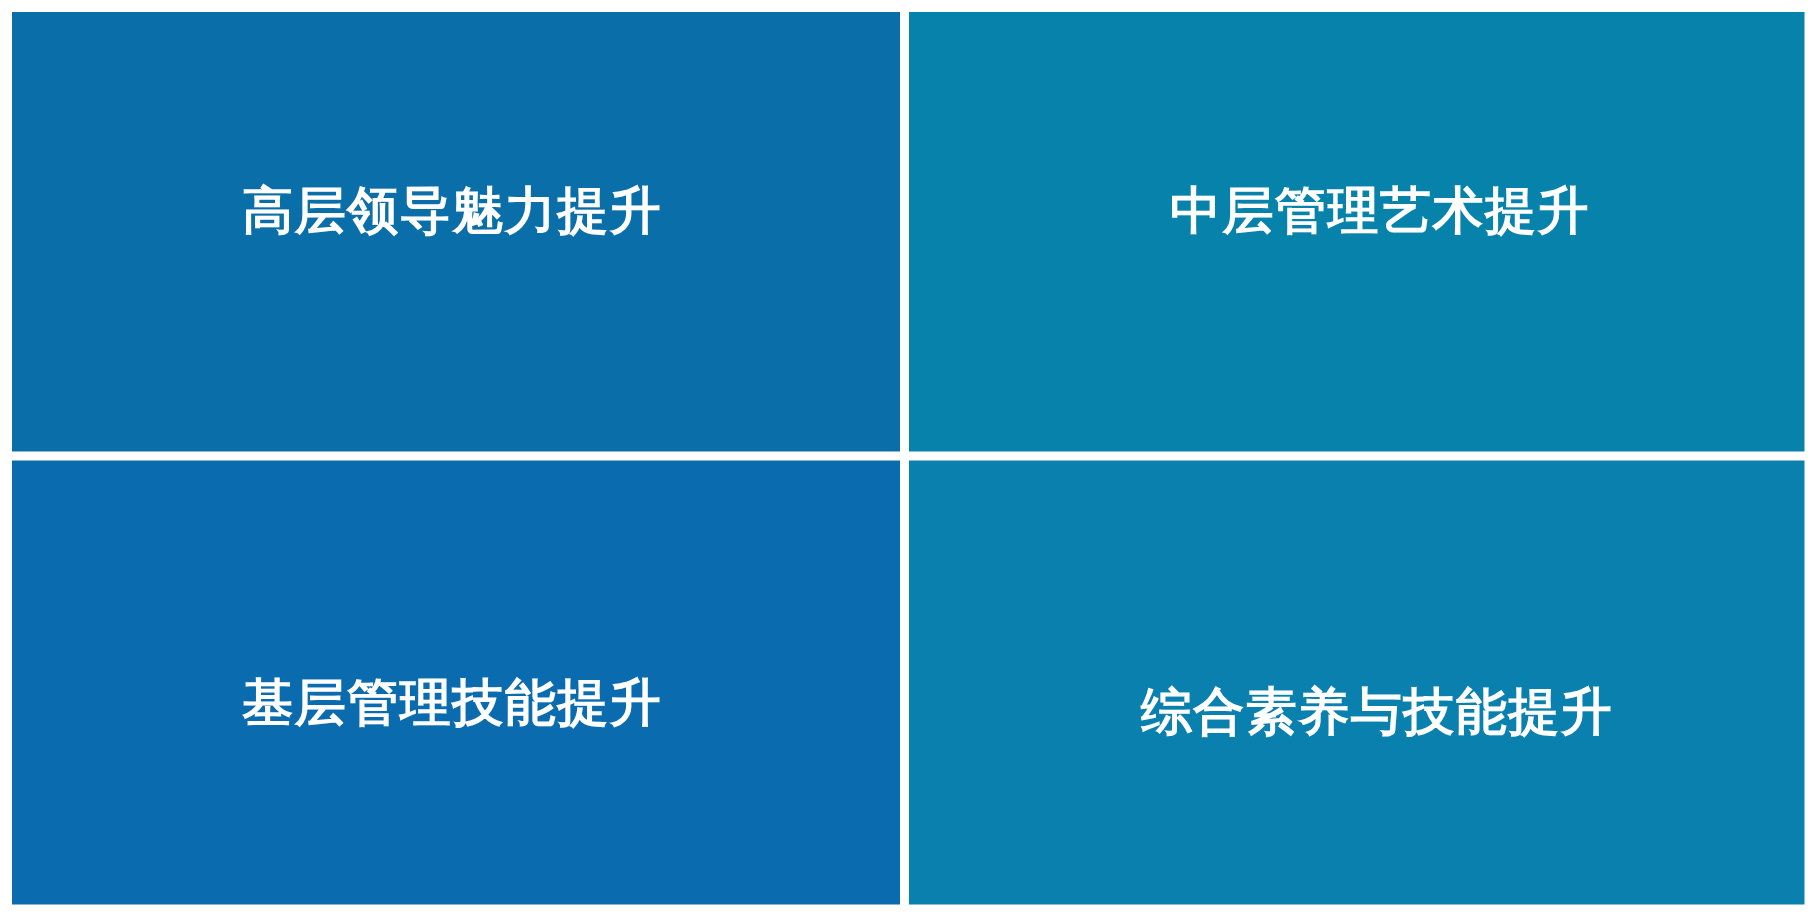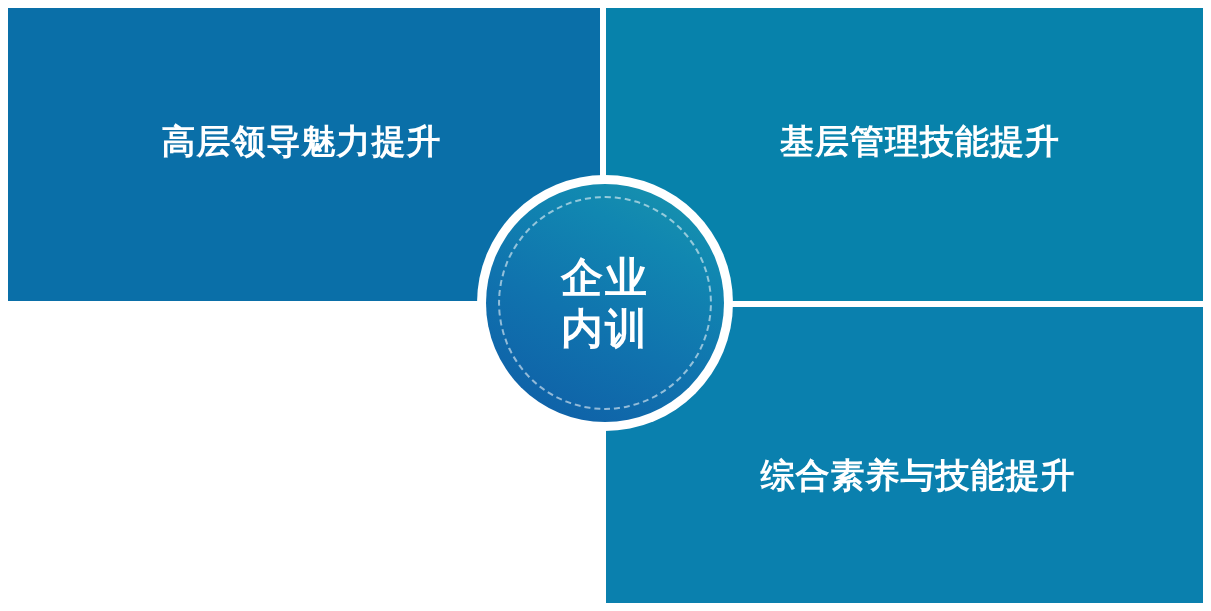--- a/index.html
+++ b/index.html
@@ -157,33 +157,27 @@
 
 <div id="infographic">
 
   <div class="quad-grid">
 
     <div class="quad quad-tl">
       <div class="quad-label">高层领导魅力提升</div>
     </div>
 
     <div class="quad quad-tr">
+      <div class="quad-label">中层管理艺术提升</div>
+    </div>
+
+    <div class="quad quad-bl">
       <div class="quad-label">基层管理技能提升</div>
     </div>
-
 
     <div class="quad quad-br">
       <div class="quad-label">综合素养与技能提升</div>
     </div>
 
   </div>
 
-  <div class="hub">
-    <div class="hub-ring"></div>
-    <div class="hub-disc"></div>
-    <div class="hub-dashed"></div>
-    <div class="hub-text">
-      <span class="hub-line">企业</span>
-      <span class="hub-line">内训</span>
-    </div>
-  </div>
 
 </div>
 
 </body></html>

